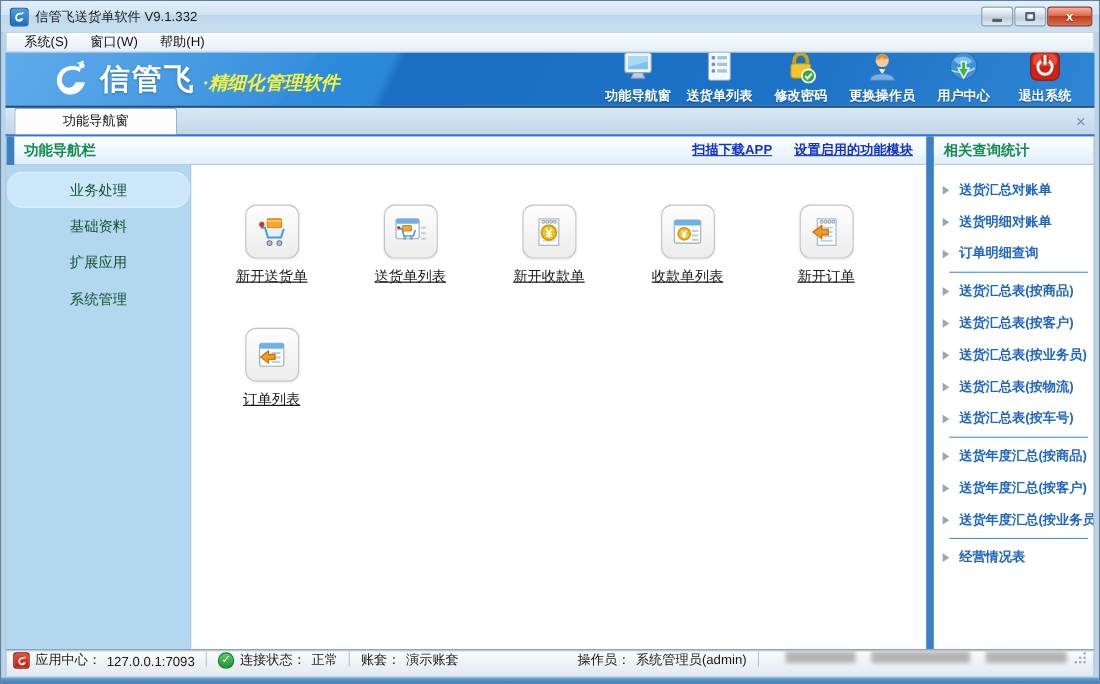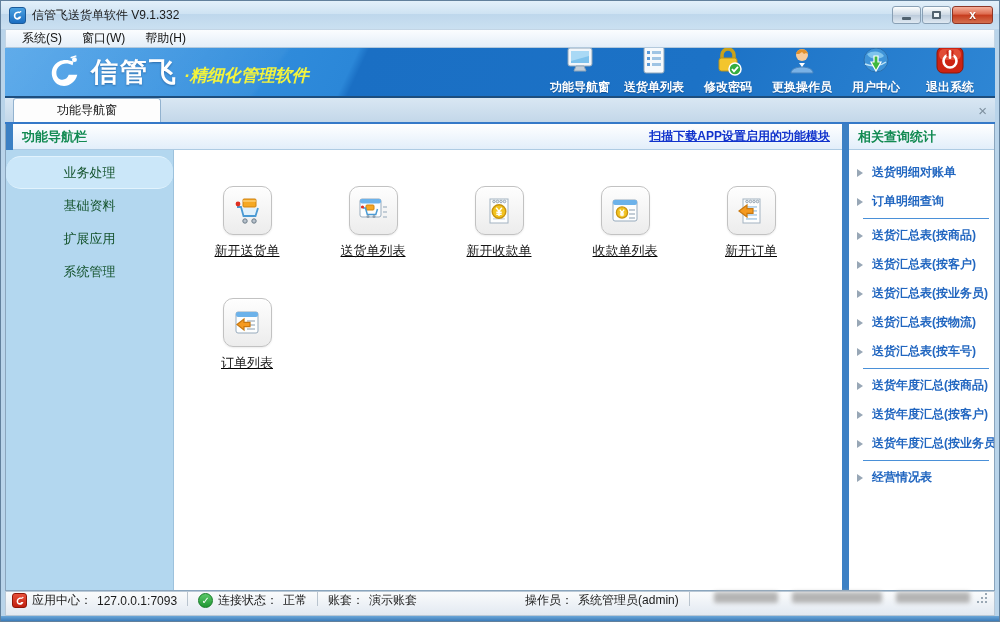--- a/index.html
+++ b/index.html
@@ -39,21 +39,21 @@
   .tab-strip { height:28px; border-top:2px solid #1d4e7e; background:linear-gradient(180deg,#d9e7f3,#c3d7e9); border-bottom:2px solid #3579c8; display:flex; align-items:stretch; position:relative; }
   .tab { width:148px; margin-left:8px; background:#fdfdfd; border:1px solid #92b2cf; border-bottom:none; display:flex; align-items:center; justify-content:center; font-size:12px; color:#111; border-radius:3px 3px 0 0; }
   .tab-close { position:absolute; right:8px; top:5px; color:#7d8f9e; font-size:15px; line-height:1; cursor:pointer; }
 
   
   .workspace { flex:1; display:flex; border:1px solid #8aa5bd; border-top:none; background:#fff; min-height:0; }
   .left-region { flex:1; display:flex; flex-direction:column; min-width:0; }
   .region-header { height:26px; background:linear-gradient(180deg,#ffffff,#e2eefa); border-bottom:1px solid #aecbe3; display:flex; align-items:center; flex-shrink:0; }
   .accent { width:7px; height:26px; background:#3c80c4; margin-right:9px; flex-shrink:0; }
   .region-title { color:#128a52; font-weight:bold; font-size:13px; white-space:nowrap; }
-  .head-links { margin-left:auto; display:flex; padding-right:12px; }
+  .head-links { margin-left:auto; display:flex; gap:20px; padding-right:12px; }
   .head-link { color:#1133cc; font-size:12px; font-weight:bold; text-decoration:underline; cursor:pointer; white-space:nowrap; }
   .left-body { flex:1; display:flex; min-height:0; }
 
   
   .sidebar { width:168px; background:#b3d7ef; border-right:1px solid #9dc2dd; padding-top:6px; flex-shrink:0; }
   .side-item { height:33px; display:flex; align-items:center; justify-content:center; color:#14532d; font-size:13px; cursor:pointer;border-radius:15px; }
   .side-item.selected { background:#cbe7f9; border-top:1px solid #e2f3fd; border-bottom:1px solid #e2f3fd; }
 
   
   .main-area { flex:1; background:#fff; padding:36px 0 0 10px;text-decoration:underline; }
@@ -318,20 +318,24 @@
         </div>
       </div>
 
       <div class="v-divider-region">
         <div class="region-header">
           <span class="region-title">相关查询统计</span>
         </div>
         <div class="query-list">
           <div class="q-item">
               <span class="tri"></span>
+              <span class="q-label">送货汇总对账单</span>
+            </div>
+          <div class="q-item">
+              <span class="tri"></span>
               <span class="q-label">送货明细对账单</span>
             </div>
           <div class="q-item">
               <span class="tri"></span>
               <span class="q-label">订单明细查询</span>
             </div>
           <div class="q-div"></div>
           <div class="q-item">
               <span class="tri"></span>
               <span class="q-label">送货汇总表(按商品)</span>

